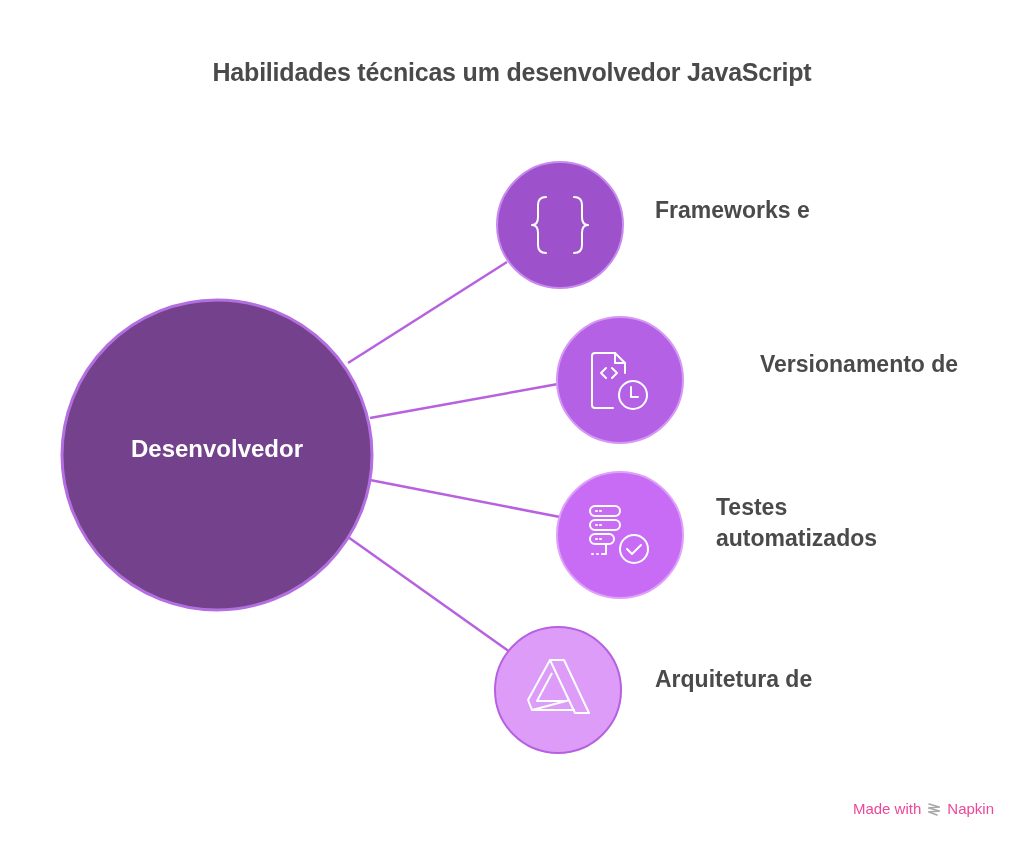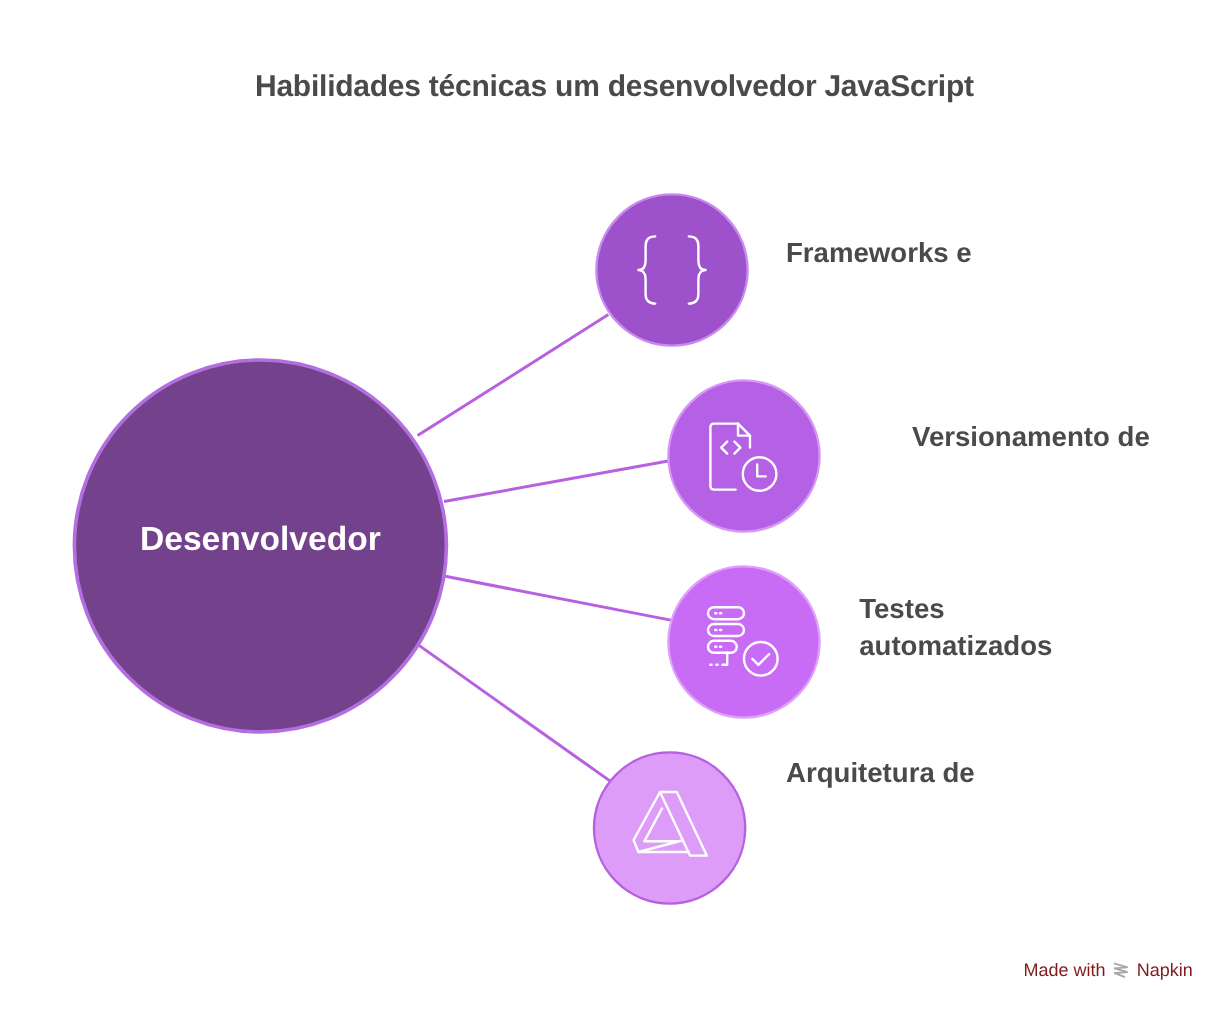--- a/index.html
+++ b/index.html
@@ -30,39 +30,39 @@
       left: 0;
       top: 0;
     }
     .center-label {
       position: absolute;
       left: 62px;
       top: 430px;
       width: 310px;
       text-align: center;
       color: #ffffff;
-      font-size: 28px;
+      font-size: 24px;
       font-weight: bold;
       line-height: 38px;
     }
     .node-label {
       position: absolute;
       color: #4a4a4a;
       font-size: 23px;
       font-weight: bold;
       line-height: 31px;
     }
     .footer {
       position: absolute;
       right: 30px;
       top: 800px;
       font-size: 15px;
-      color: #7f1d1d;
+      color: #ec4899;
       display: flex;
-      align-items: flex-start;
+      align-items: flex-end;
       gap: 5px;
     }
     .footer .napkin-icon {
       display: inline-block;
       width: 16px;
       height: 16px;
     }
   </style>
 </head>
 <body>
@@ -134,21 +134,21 @@
 
 <div class="node-label" style="left:716px; top:349px;margin-left:44px;">
   <div>Versionamento de</div>
 </div>
 
 <div class="node-label" style="left:716px; top:492px;">
   <div>Testes</div>
   <div>automatizados</div>
 </div>
 
-<div class="node-label" style="left:655px; top:629px;">
+<div class="node-label" style="left:655px; top:664px;">
   <div>Arquitetura de</div>
 </div>
 
 <div class="footer">
   <span>Made with</span>
   <svg class="napkin-icon" viewBox="0 0 16 16">
     <g stroke="#a8a8a8" stroke-width="1.6" fill="none" stroke-linecap="round">
       <path d="M3 3 l10 3"></path>
       <path d="M3 7 l10 3"></path>
       <path d="M3 11 l8 3"></path>

